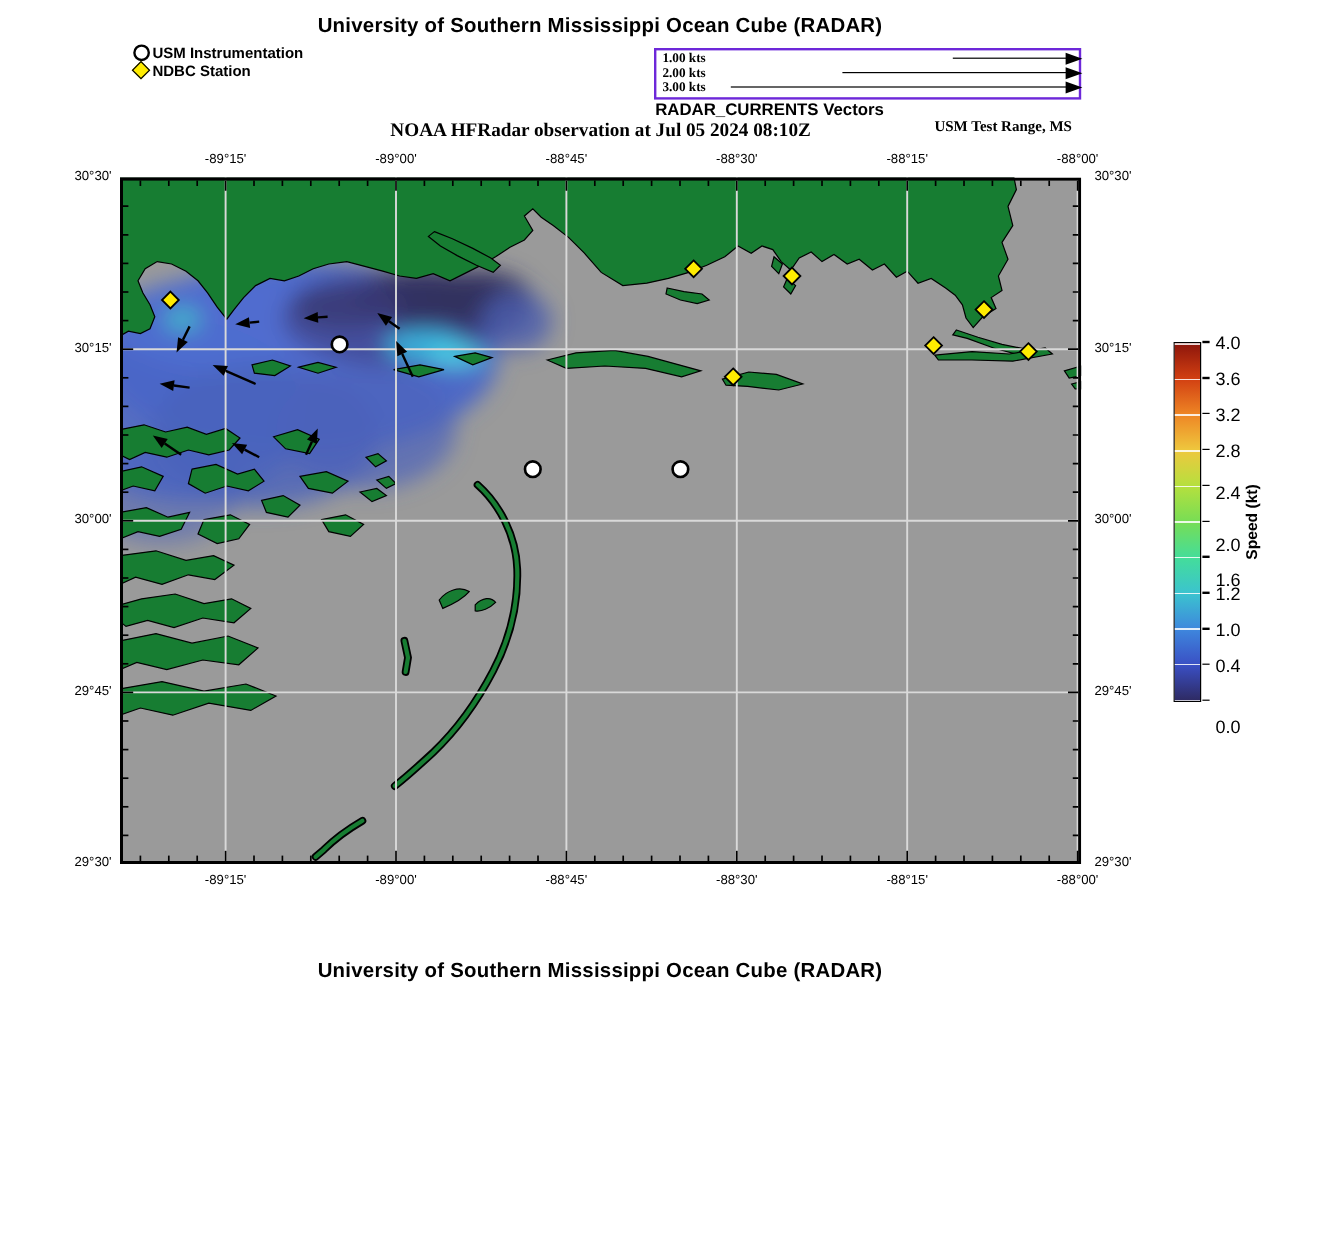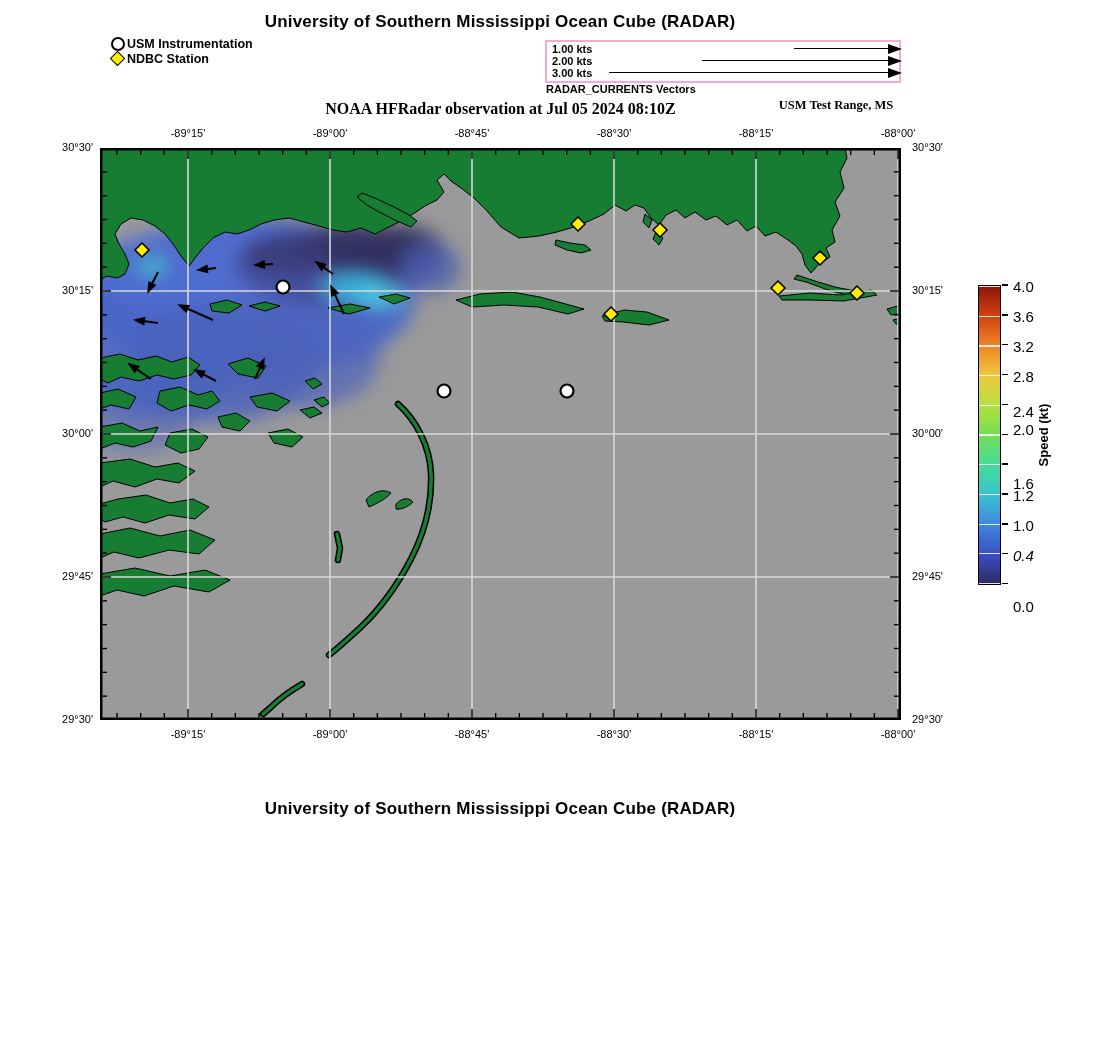--- a/index.html
+++ b/index.html
@@ -5,25 +5,25 @@
   html,body{margin:0;padding:0;background:#ffffff;}
   body{width:1100px;height:1050px;position:relative;font-family:"Liberation Sans","DejaVu Sans",sans-serif;color:#000;}
   .abs{position:absolute;}
   .title{font-weight:bold;font-size:17px;text-align:center;letter-spacing:0.2px;}
   .subtitle{font-family:"Liberation Serif","DejaVu Serif",serif;font-weight:bold;font-size:16px;text-align:center;}
   .range-label{font-family:"Liberation Serif","DejaVu Serif",serif;font-weight:bold;font-size:12.5px;text-align:center;}
   .legend-row{display:flex;align-items:center;height:15px;font-weight:bold;font-size:12.5px;}
   .legend-icon{width:16px;display:flex;justify-content:flex-start;align-items:center;}
   .circ{width:10px;height:10px;border:2px solid #000;border-radius:50%;background:#fff;}
   .diam{width:9px;height:9px;border:1.5px solid #000;background:#ffec00;transform:rotate(45deg);margin-left:1px;}
-  .veckey{border:2px solid #f9a8d4;background:#fff;}
+  .veckey{border:2px solid #6d28d9;background:#fff;font-family:Liberation Serif, serif;}
   .veckey-label{position:absolute;left:5px;font-weight:bold;font-size:11px;line-height:12px;}
   .veckey-line{position:absolute;height:1.5px;background:#000;}
   .veckey-head{position:absolute;width:0;height:0;border-left:14px solid #000;border-top:5px solid transparent;border-bottom:5px solid transparent;}
-  .veccap{font-weight:bold;font-size:11px;}
+  .veccap{font-weight:bold;font-size:14px;}
   .axlab{position:absolute;font-size:11px;white-space:nowrap;}
   .axlab.xc{width:60px;text-align:center;}
   .axlab.yr{width:60px;text-align:left;}
   .axlab.yl{width:60px;text-align:right;}
   .cbar-frame{border:1.5px solid #000;box-sizing:border-box;}
   .cbar-grad{width:100%;height:100%;}
   .cbar-lines{position:absolute;inset:0;background:repeating-linear-gradient(to bottom, rgba(255,255,255,0.85) 0 1.2px, transparent 1.2px 29.7px);}
   .cbar-tick{position:absolute;width:6px;height:1.5px;background:#000;}
   .cbar-ticklab{position:absolute;font-size:15px;}
   .cbar-title{font-weight:bold;font-size:13px;white-space:nowrap;}
@@ -326,29 +326,29 @@
     <div class="cbar-ticklab" style="left: 1013px; top: 278px;">4.0</div>
     <div class="cbar-tick" style="left: 1002px; top: 314.1px;"></div>
     <div class="cbar-ticklab" style="left: 1013px; top: 307.85px;">3.6</div>
     <div class="cbar-tick" style="left: 1002px; top: 343.95px;"></div>
     <div class="cbar-ticklab" style="left: 1013px; top: 337.7px;">3.2</div>
     <div class="cbar-tick" style="left: 1002px; top: 373.8px;"></div>
     <div class="cbar-ticklab" style="left: 1013px; top: 367.55px;">2.8</div>
     <div class="cbar-tick" style="left: 1002px; top: 403.65px;"></div>
     <div class="cbar-ticklab" style="left: 1013px; top: 403px;">2.4</div>
     <div class="cbar-tick" style="left: 1002px; top: 433.5px;"></div>
-    <div class="cbar-ticklab" style="left: 1013px; top: 421px;">2.0</div>
+    <div class="cbar-ticklab" style="left: 1013px; top: 446px;">2.0</div>
     <div class="cbar-tick" style="left: 1002px; top: 463.35px;"></div>
     <div class="cbar-ticklab" style="left: 1013px; top: 455px; margin-top: 20px;">1.6</div>
     <div class="cbar-tick" style="left: 1002px; top: 493.2px;"></div>
     <div class="cbar-ticklab" style="left: 1013px; top: 486.95px;">1.2</div>
     <div class="cbar-tick" style="left: 1002px; top: 523.05px;"></div>
     <div class="cbar-ticklab" style="left: 1013px; top: 516.8px;">1.0</div>
     <div class="cbar-tick" style="left: 1002px; top: 552.9px;"></div>
-    <div class="cbar-ticklab" style="left: 1013px; top: 546.65px; font-style: italic;">0.4</div>
+    <div class="cbar-ticklab" style="left: 1013px; top: 546.65px;">0.4</div>
     <div class="cbar-tick" style="left: 1002px; top: 582.75px;"></div>
     <div class="cbar-ticklab" style="left: 1013px; top: 576.5px; margin-top: 21px;">0.0</div>
   </div>
 <div class="abs" style="left:1030px;top:285px;width:26px;height:300px;">
   <span class="cbar-title abs" style="left:50%;top:50%;transform:translate(-50%,-50%) rotate(-90deg);">Speed (kt)</span>
 </div>
 
 <div class="abs title" style="left:0;width:1000px;top:799px;">University of Southern Mississippi Ocean Cube (RADAR)</div>
 
 </body></html>

